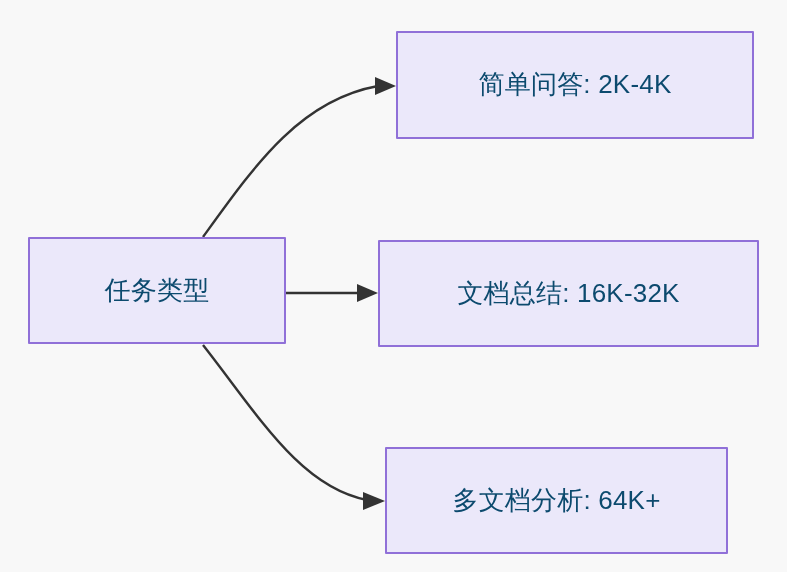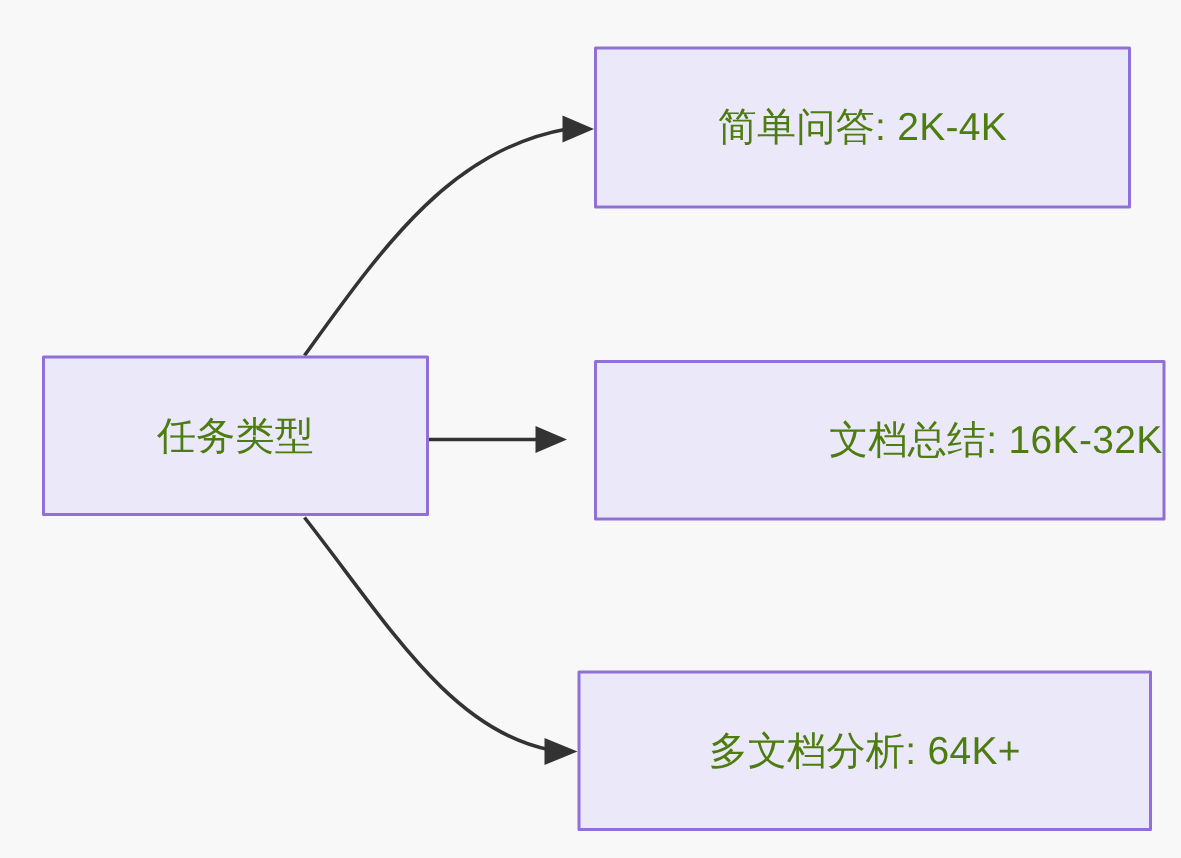--- a/index.html
+++ b/index.html
@@ -27,21 +27,21 @@
   }
   .node {
     position: absolute;
     box-sizing: border-box;
     background: #ebe8fa;
     border: 2px solid #9070d8;
     border-radius: 1px;
     display: flex;
     align-items: center;
     justify-content: center;
-    color: #4d7c0f;
+    color: #0c4a6e;
     font-size: 26px;
     line-height: 1.2;
     letter-spacing: 0.2px;
     white-space: nowrap;
   }
   .node-label {
     display: block;
   }
   #node-root {
     left: 28px;
@@ -50,30 +50,29 @@
     height: 107px;
     text-align: right;
   }
   #node-simple-qa {
     left: 396px;
     top: 31px;
     width: 358px;
     height: 108px;
   }
   #node-doc-summary {
-    left: 396px;
+    left: 378px;
     top: 240px;
     width: 381px;
     height: 107px;
-    justify-content: flex-end;
   }
   #node-multi-doc {
     left: 385px;
     top: 447px;
-    width: 383px;
+    width: 343px;
     height: 107px;
   }
   .edge-path {
     fill: none;
     stroke: #333333;
     stroke-width: 2.4px;
   }
   .edge-head {
     fill: #333333;
     stroke: none;

